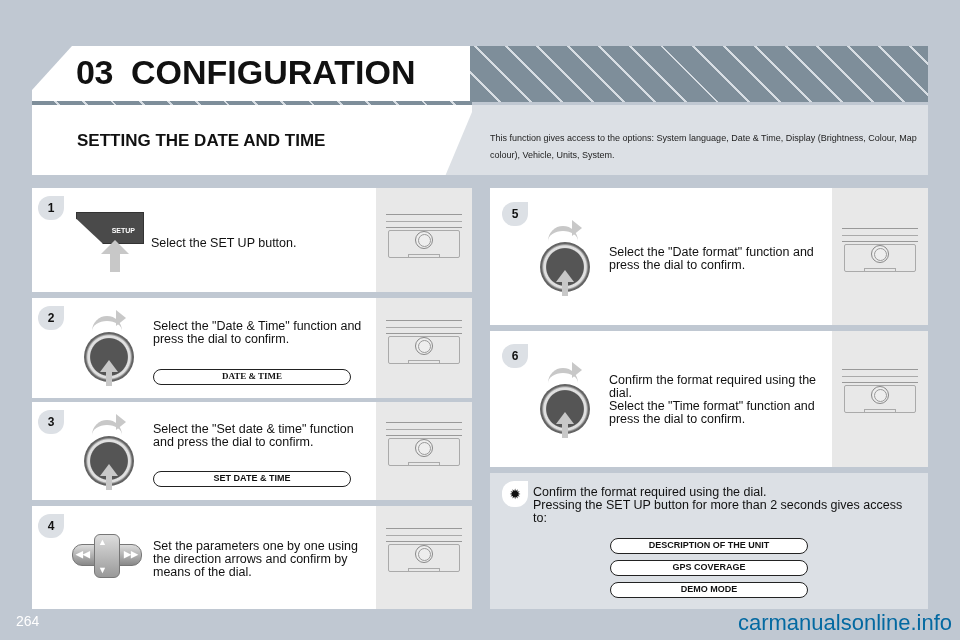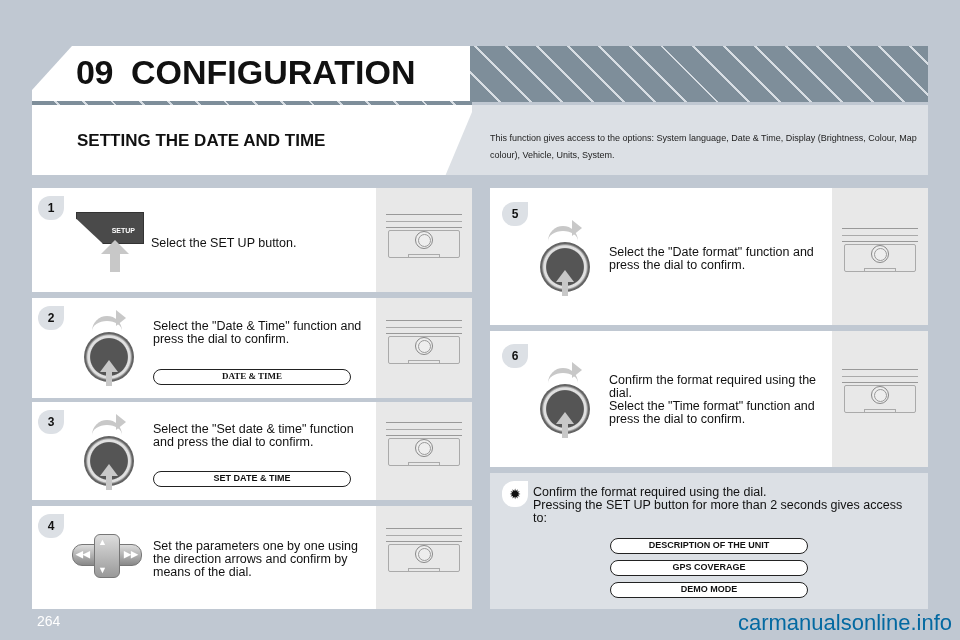--- a/index.html
+++ b/index.html
@@ -59,28 +59,28 @@
   
   .dpad { position: absolute; left: 72px; top: 534px; width: 70px; height: 44px; }
   .dpad .h { position: absolute; left: 0; top: 10px; width: 70px; height: 22px; background: linear-gradient(#ddd, #888); border-radius: 10px; border: 1px solid #777; }
   .dpad .v { position: absolute; left: 22px; top: 0; width: 26px; height: 44px; background: linear-gradient(#ddd, #999); border-radius: 6px; border: 1px solid #777; }
   .dpad .txt { position: absolute; color: #fff; font-size: 9px; font-weight: bold; }
 
   
   .note-box { position: absolute; left: 490px; top: 473px; width: 438px; height: 136px; background: #dce0e5; }
   .note-icon { position: absolute; left: 502px; top: 481px; width: 26px; height: 26px; background: #fff; border-radius: 12px 0 12px 12px; font-size: 14px; text-align: center; line-height: 26px; }
 
-  .page-num { position: absolute; left: 16px; top: 613px; font-size: 14px; color: #fff; margin-left: 21px; }
+  .page-num { position: absolute; left: 16px; top: 613px; font-size: 14px; color: #fff; }
   .watermark { position: absolute; right: 8px; top: 610px; font-size: 22px; color: #0369a1; }
 </style>
 </head>
 <body>
 
 <div class="hdr-white"></div>
-<div class="hdr-num">09</div>
+<div class="hdr-num">03</div>
 <div class="hdr-title">CONFIGURATION</div>
 <div class="hdr-stripe"></div>
 <div class="hdr-stripe-left"></div>
 <div class="sub-gray"></div>
 <div class="sub-white"></div>
 <div class="sub-title">SETTING THE DATE AND TIME</div>
 <div class="intro">This function gives access to the options: System language, Date &amp; Time, Display (Brightness, Colour, Map colour), Vehicle, Units, System.</div>
 
 <div class="panel" style="left:32px;top:188px;width:440px;height:104px;">
   <div class="thumb">

